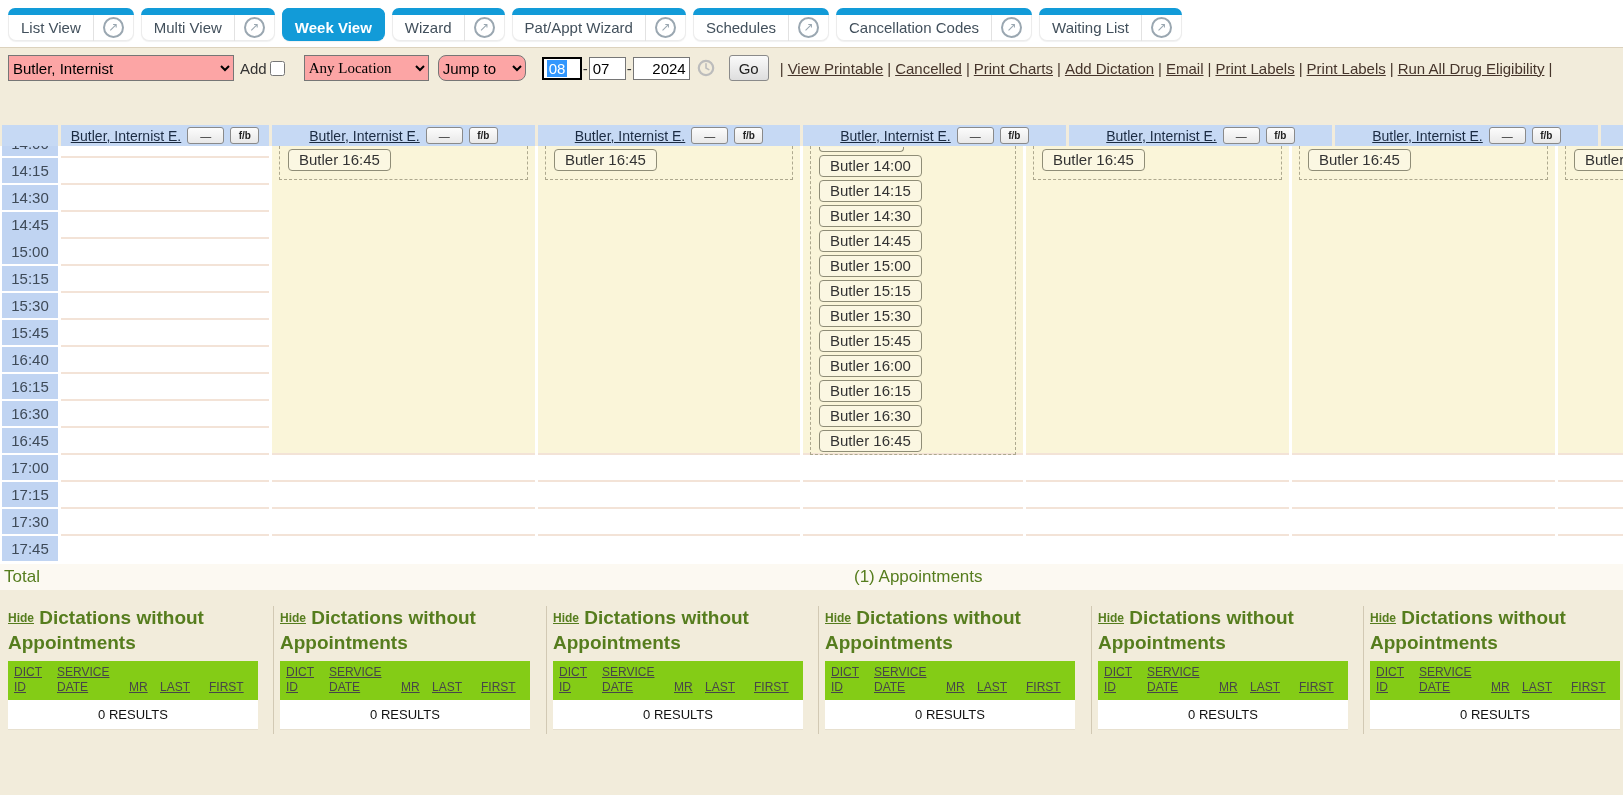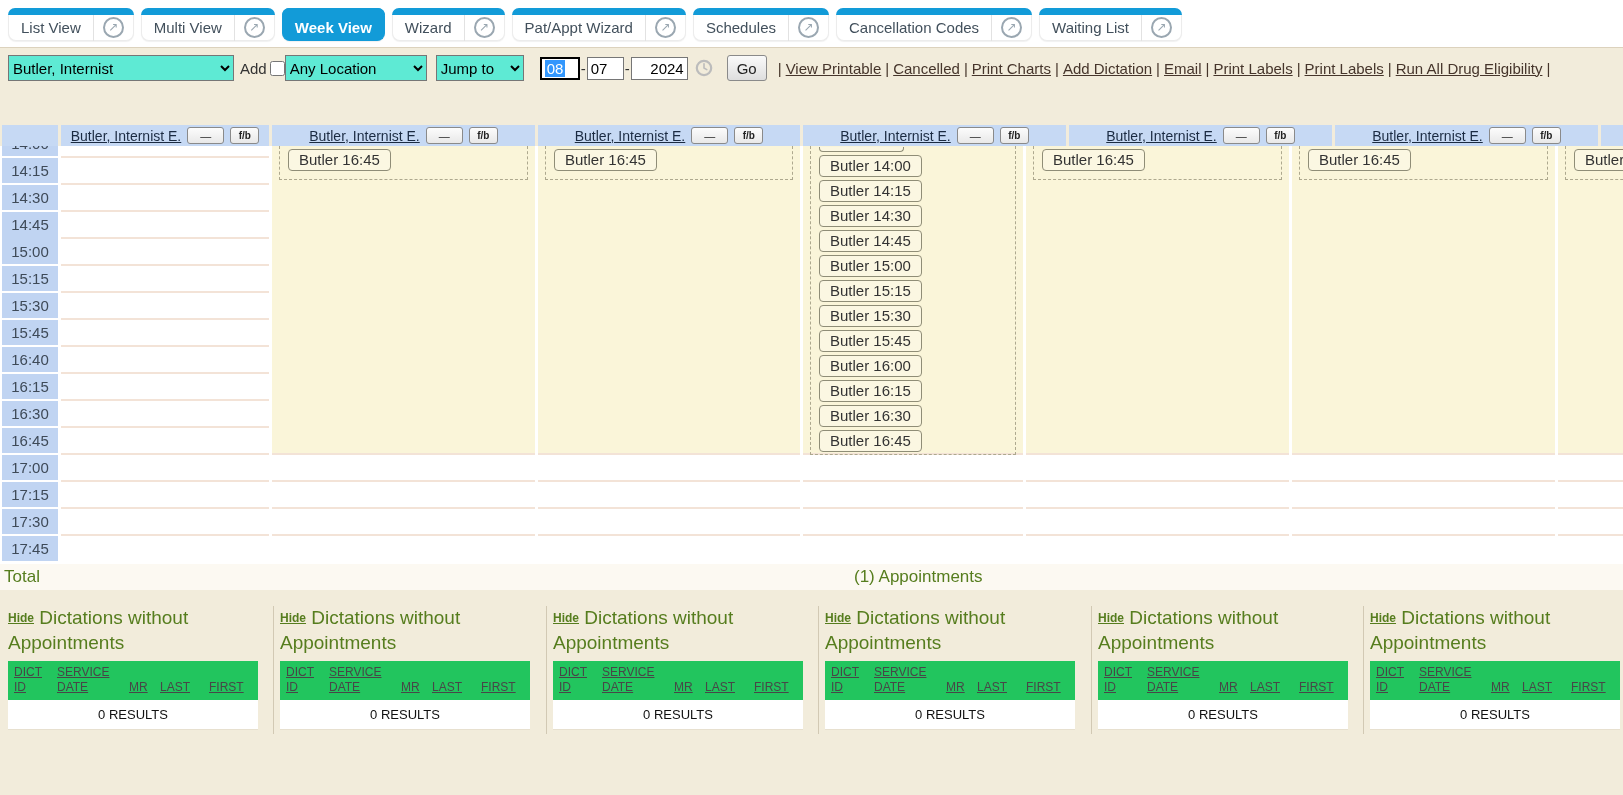--- a/index.html
+++ b/index.html
@@ -15,24 +15,24 @@
   .tab-divider { width:1px; height:26px; background:#e2e2e2; }
   .popout { width:21px; height:21px; border:2px solid #9aa7b1; border-radius:50%; color:#9aa7b1; font-size:12px;
             line-height:17px; text-align:center; margin:0 9px; flex:none; }
   .tab.active { background:#129bd8; border-color:#129bd8; }
   .tab.active::before { background:#129bd8; }
   .tab.active .tab-label { color:#fff; font-weight:bold; }
 
   
   .toolbar { height:71px; background:#f2ecdb; border-top:1px solid #dcd2bd; padding:7px 8px 0 8px; font-size:15px; color:#333; }
   .tb-row1 { display:flex; align-items:center; white-space:nowrap; }
-  select { height:26px; border:1px solid #767676; background:#5eead4; font-size:15px; font-family:"Liberation Sans",sans-serif; }
+  select { height:26px; border:1px solid #767676; background:#fca5a5; font-size:15px; font-family:"Liberation Sans",sans-serif; }
   .sel-provider { width:226px; }
-  .sel-location { width:142px; margin-left:0; }
-  .sel-jump { width:88px; margin-left:9px; }
+  .sel-location { width:125px; margin-left:19px;font-family:Liberation Serif, serif; }
+  .sel-jump { width:88px; margin-left:9px;border-radius:8px; }
   .add-label { margin:0 3px 0 6px; }
   .add-check { width:15px; height:15px; }
   .date-group { display:flex; align-items:center; margin-left:16px; }
   .date-input { height:23px; border:1px solid #767676; background:#fff; font-size:15px; padding:1px 3px; text-align:left; font-family:"Liberation Sans",sans-serif; }
   .di-m { width:40px; border:2px solid #000; display:flex; align-items:center; }
   .di-m .sel { background:#3297fd; color:#fff; padding:0 2px; }
   .di-d { width:37px; }
   .di-y { width:57px;text-align:right; }
   .date-dash { margin:0 1px; color:#333; }
   .clock { margin-left:7px; flex:none; }
@@ -69,22 +69,22 @@
   .total-row { position:relative; height:26px; background:#fcf9f2; color:#567d1e; font-size:17px; line-height:26px; width:1868px; }
   .total-label { padding-left:4px; }
   .total-summary { position:absolute; top:0; left:854px; }
 
   
   .dict-section { position:relative; margin-top:16px; height:135px; }
   .dict-divider { position:absolute; top:0; width:1px; height:128px; background:#d2c9b4; }
   .dict-panel { position:absolute; top:0; width:250px; }
   .dict-head { color:#567d1e; line-height:24px; margin-bottom:5px; }
   .hide-link { font-size:12px; font-weight:bold; text-decoration:underline; color:#567d1e; cursor:pointer; vertical-align:2px; }
-  .dict-title { font-size:19px; font-weight:normal; }
-  .dict-cols { background:#22c55e; display:flex; align-items:flex-end; padding:4px 0 5px 6px; }
+  .dict-title { font-size:19px; font-weight:bold; }
+  .dict-cols { background:#84cc16; display:flex; align-items:flex-end; padding:4px 0 5px 6px; }
   .dc { flex:none; }
   .dc a { display:block; width:max-content; font-size:12px; color:#474747; text-decoration:underline; line-height:15px; cursor:pointer; }
   .dict-results { background:#fff; height:30px; line-height:30px; text-align:center; font-size:13px; color:#111;
                   border-bottom:1px solid #e7e0cf; }
 </style>
 </head>
 <body>
 
 <div class="tabbar">
     <div class="tab">

